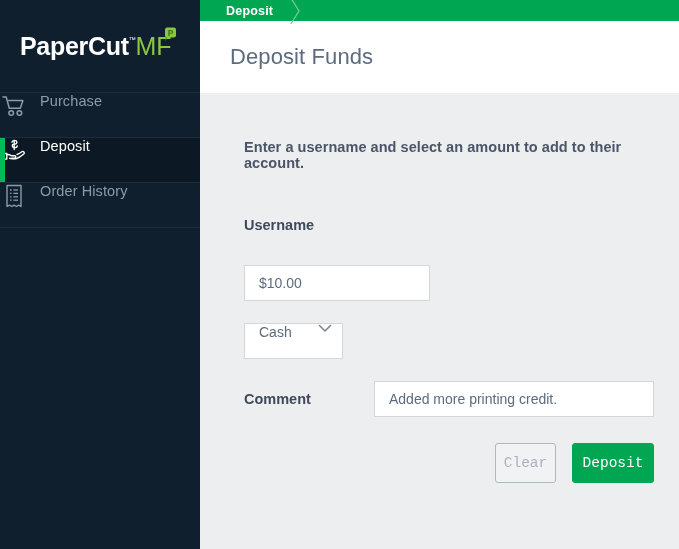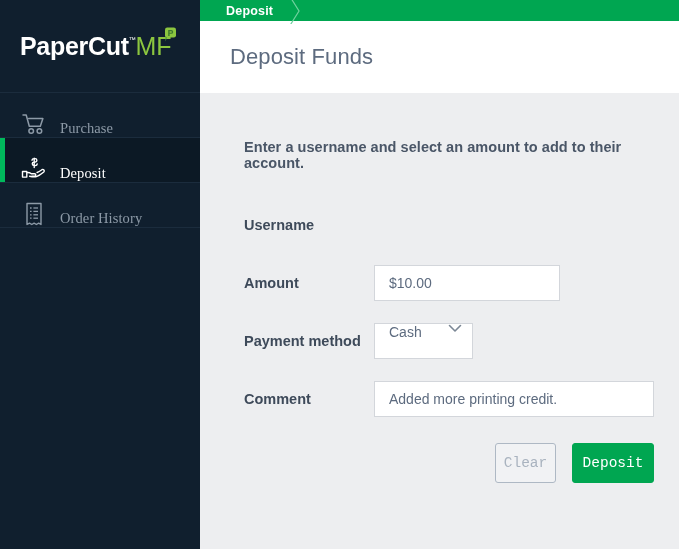--- a/index.html
+++ b/index.html
@@ -62,25 +62,23 @@
     right: -6px;
     width: 15px;
     height: 15px;
   }
 
   .nav { margin-top: 0px; }
   .nav-item {
     position: relative;
     height: 45px;
     display: flex;
-    align-items: flex-end;
-    padding-left: 20px;
+    align-items: flex-start;
     cursor: pointer;
     border-top: 1px solid #1b2c3d;
-    font-family: Liberation Serif, serif;
   }
   .nav-item:first-child { border-top: 1px solid #1b2c3d; }
   .nav-item .ico {
     width: 28px;
     height: 26px;
     flex: 0 0 28px;
     display: flex;
     align-items: center;
     justify-content: center;
     margin-right: 12px;
@@ -330,28 +328,26 @@
 
       <div class="intro">Enter a username and select an amount to add to their account.</div>
 
       <div class="form">
 
         <div class="frow">
           <div class="flabel">Username</div>
         </div>
 
         <div class="frow">
-          <div class="flabel">Amount</div>
           <div class="fctl">
             <input class="tinput" type="text" value="$10.00" style="">
           </div>
         </div>
 
         <div class="frow">
-          <div class="flabel">Payment method</div>
           <div class="fctl">
             <div class="selbox">
               <span class="selval">Cash</span>
               <span class="chev">
                 <svg width="14" height="9" viewBox="0 0 14 9">
                   <path d="M1.5 1.5 L7 7 L12.5 1.5" fill="none" stroke="#7b8795" stroke-width="1.6" stroke-linecap="round" stroke-linejoin="round"></path>
                 </svg>
               </span>
             </div>
           </div>

